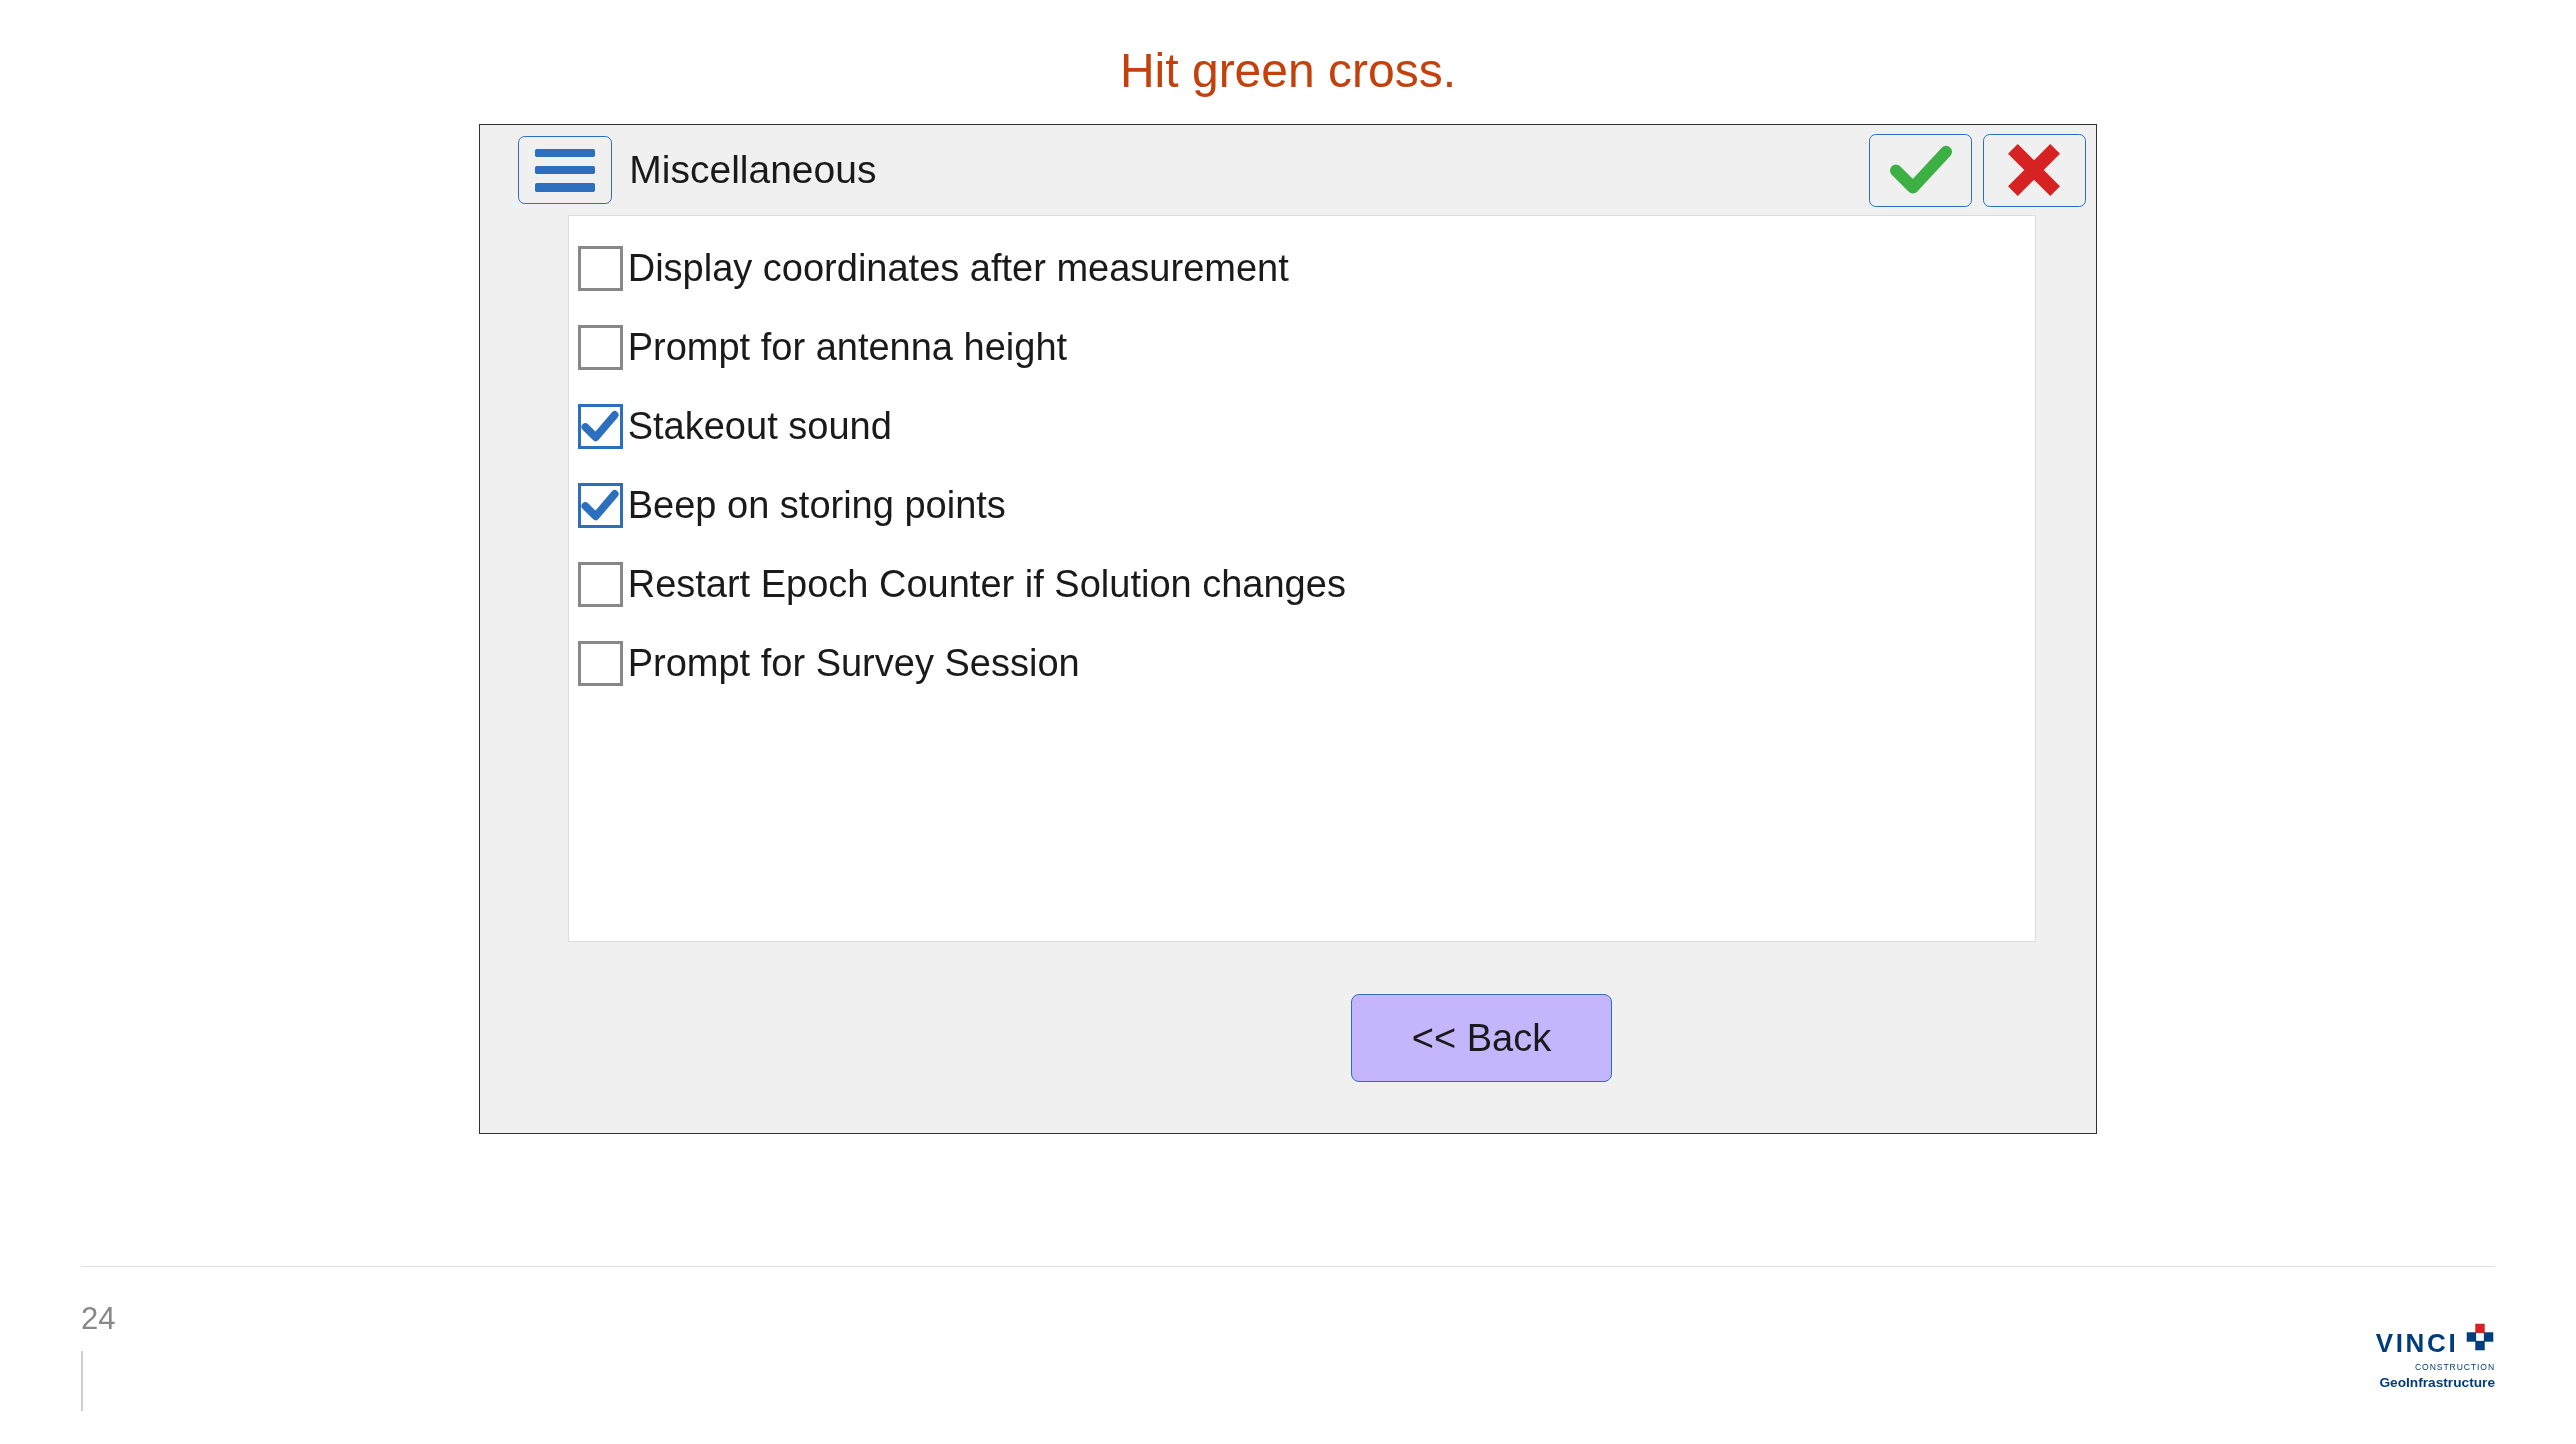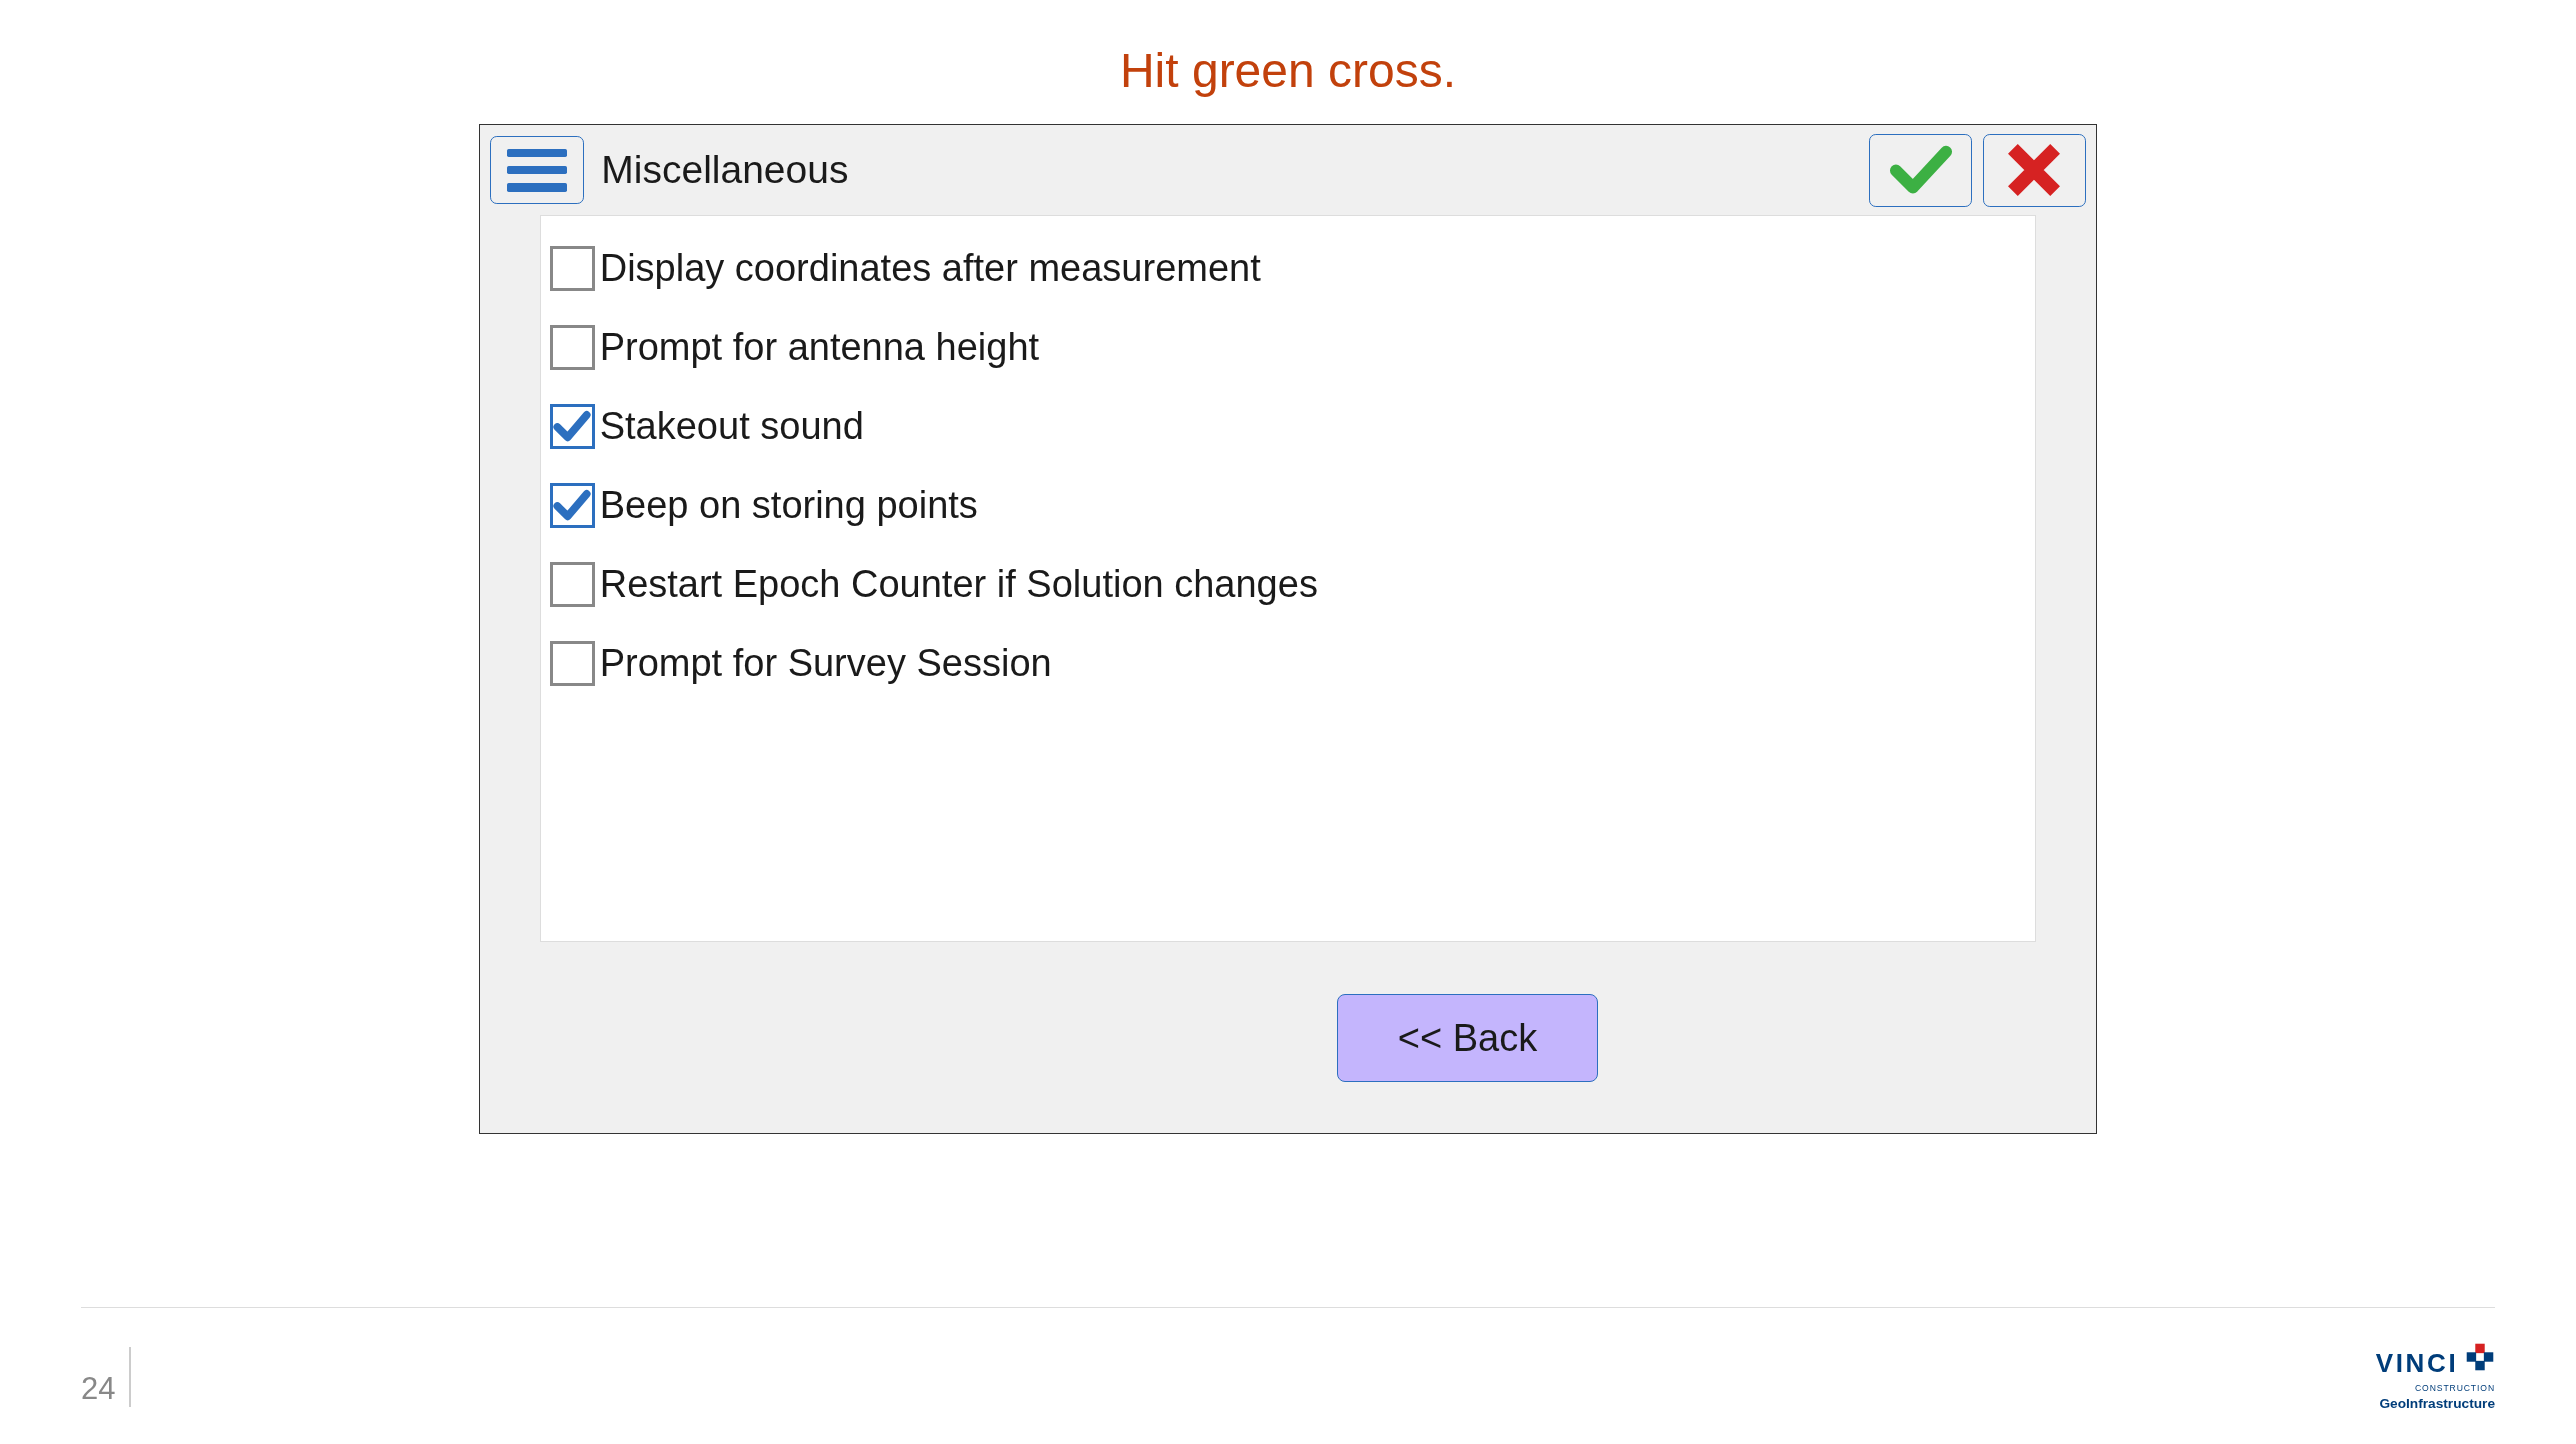--- a/index.html
+++ b/index.html
@@ -22,20 +22,21 @@
       padding-top: 43px;
       padding-bottom: 26px;
     }
     .dialog-window {
       margin: 0 auto;
       width: 1618px;
       background: #f0f0f0;
       border: 0.9px solid #333;
       display: flex;
       flex-direction: column;
+      padding-left: 28px;
     }
     .dialog-header {
       display: flex;
       align-items: center;
       padding: 8.6px 10.3px;
       background: #f0f0f0;
       justify-content: space-between;
     }
     .header-left {
       display: flex;
@@ -137,22 +138,23 @@
       right: 0;
       border-top: 1.7px solid #ddd;
       margin: 0 81px;
       padding-top: 34px;
       display: flex;
       justify-content: space-between;
       align-items: center;
     }
     .footer-left {
       display: flex;
-      align-items: flex-end;
+      align-items: flex-start;
       gap: 14px;
+      flex-direction: column;
     }
     .page-number {
       font-size: 31px;
       color: #888;
     }
     .divider {
       width: 1.7px;
       height: 60px;
       background: #ccc;
     }

